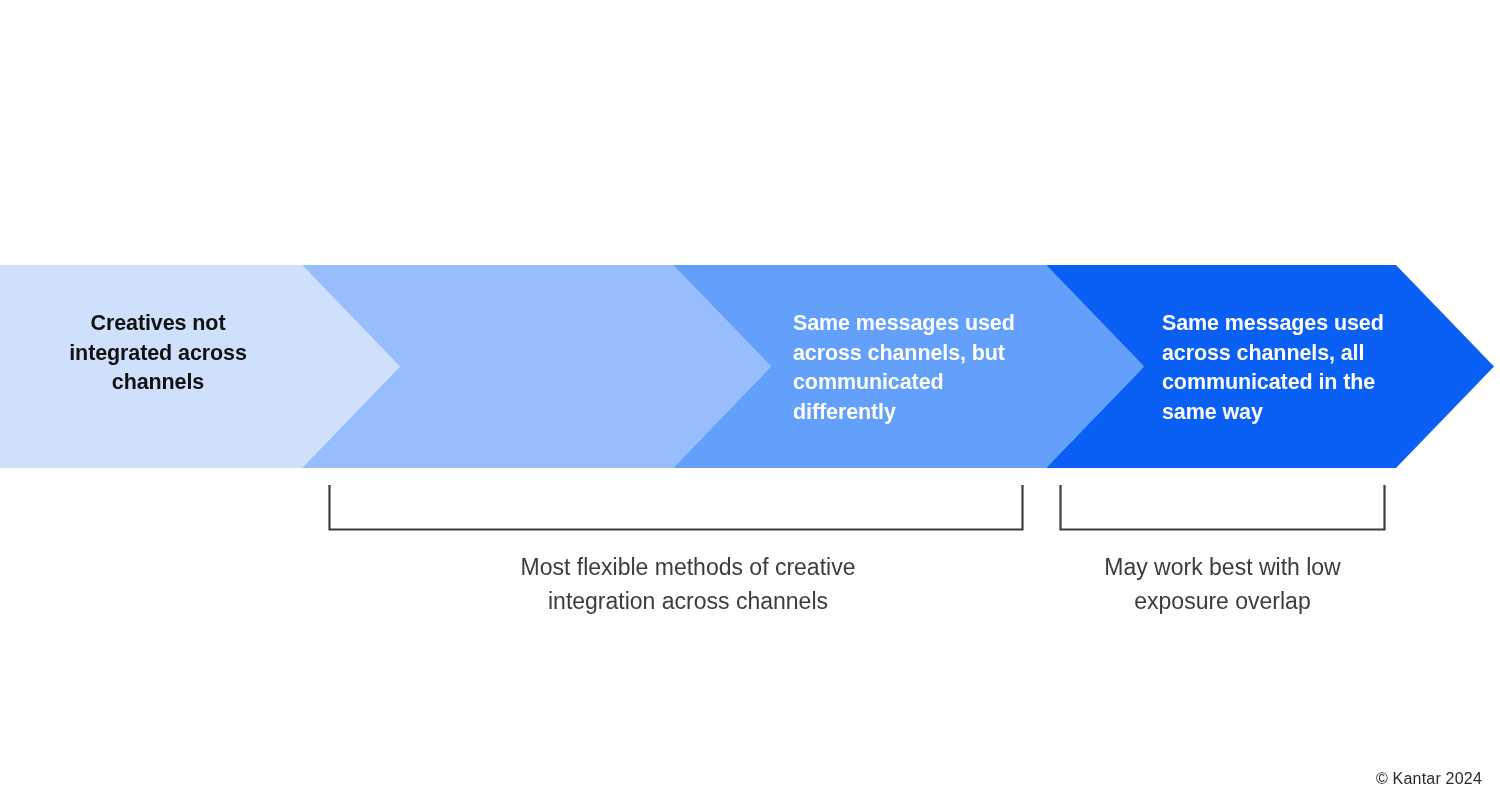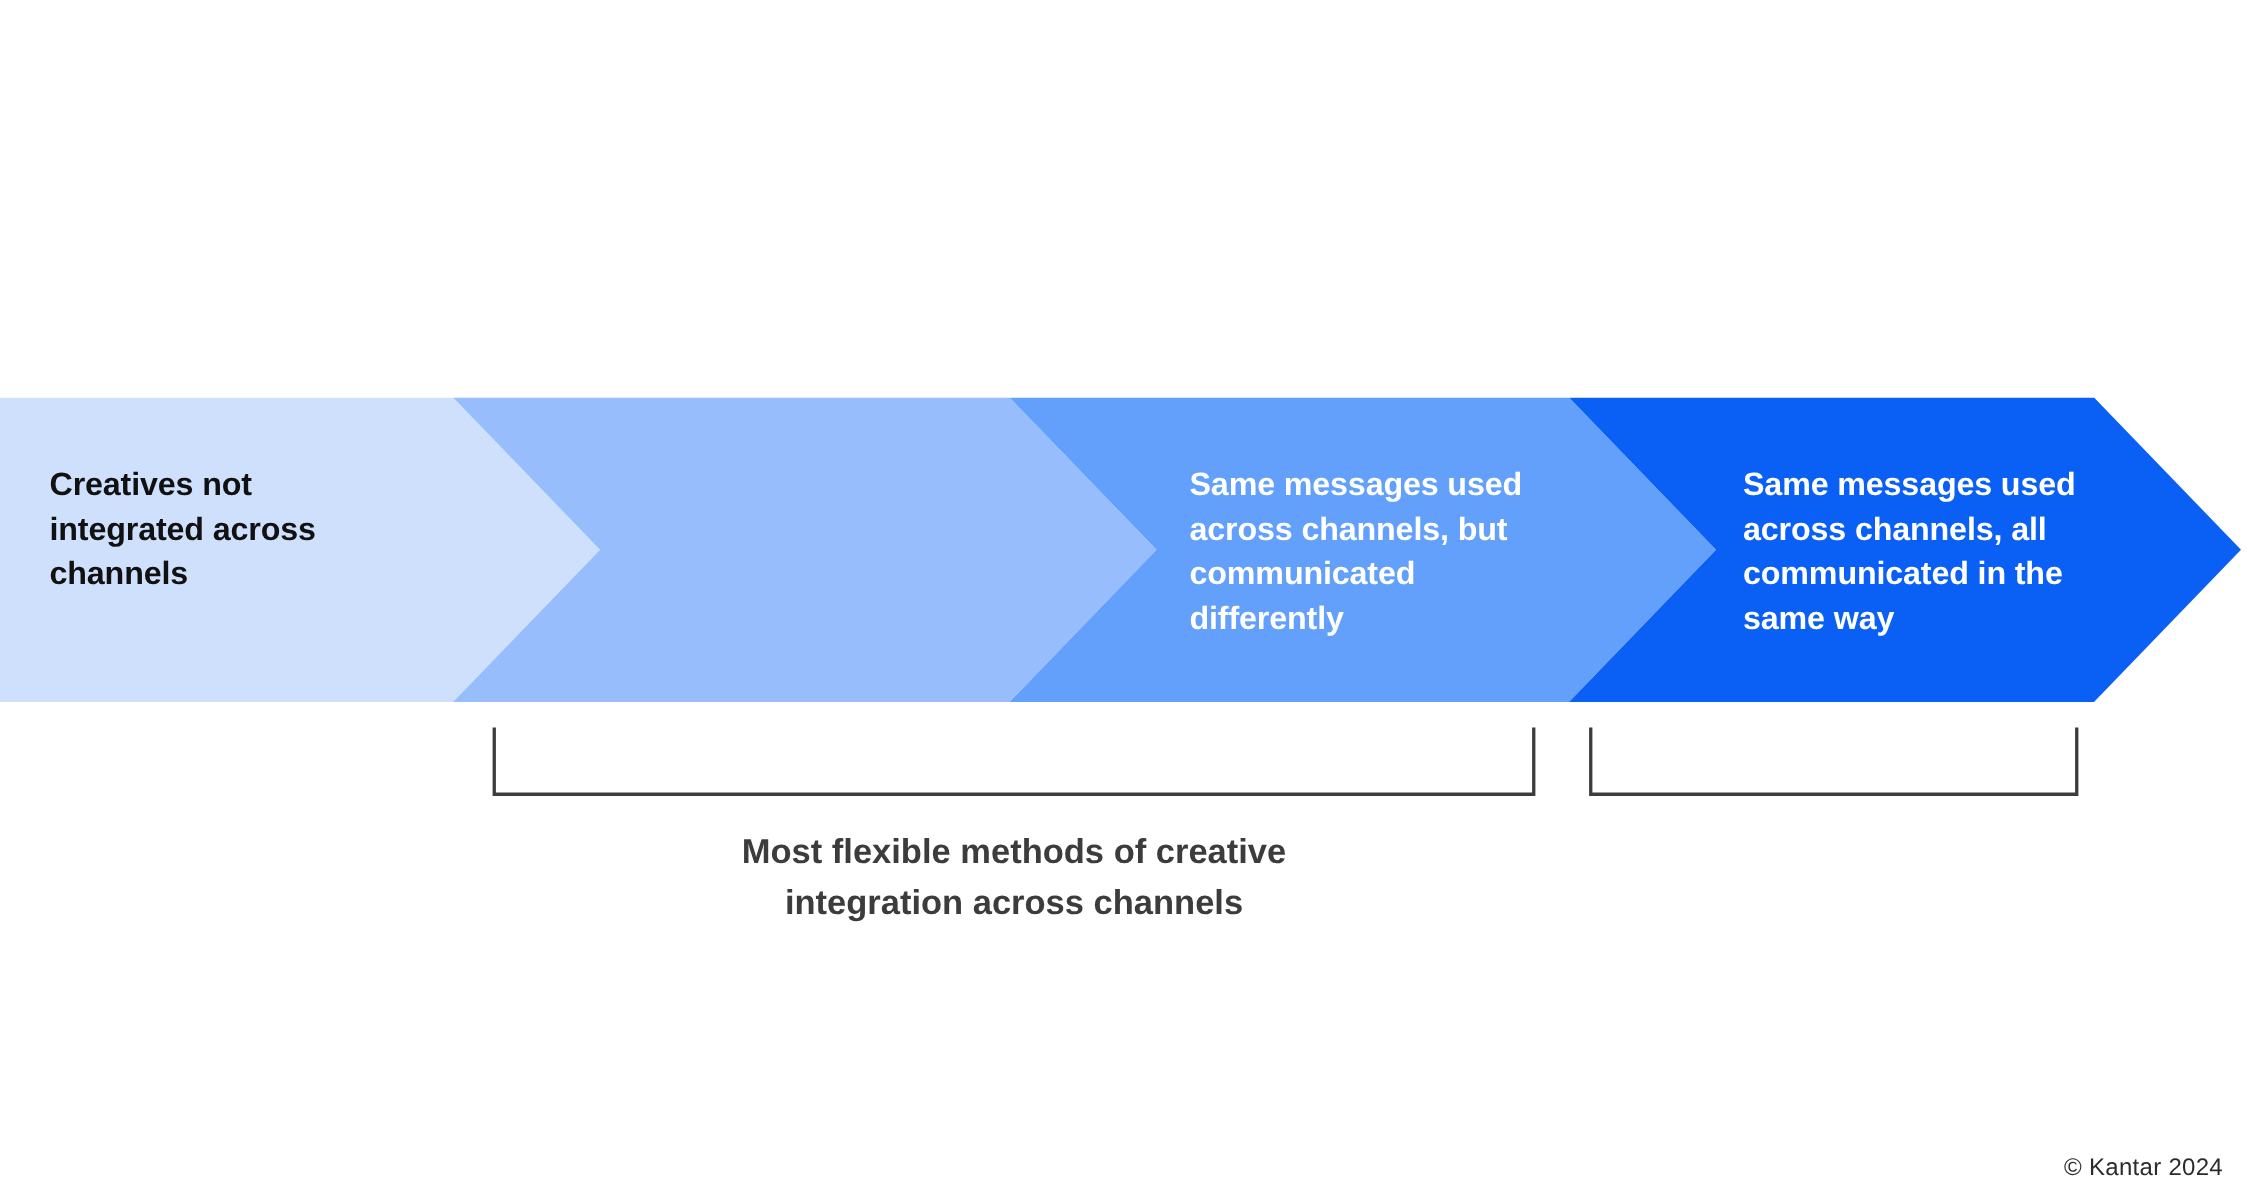--- a/index.html
+++ b/index.html
@@ -39,21 +39,21 @@
   .chev-label {
     position: absolute;
     font-family: "Liberation Sans", sans-serif;
     font-weight: bold;
     font-size: 21.5px;
     line-height: 29.5px;
     letter-spacing: -0.1px;
     white-space: pre-line;
     pointer-events: none;
   }
-  .chev-label.dark { color: #111111; }
+  .chev-label.dark { color: #111111; text-align: center; }
   .chev-label.light { color: #ffffff; }
 
   #chev-label-0 { left: 33px;   top: 44px; width: 250px; }
   #chev-label-1 { left: 427px;  top: 44px; width: 250px; }
   #chev-label-2 { left: 793px;  top: 44px; width: 255px; }
   #chev-label-3 { left: 1162px; top: 44px; width: 265px; }
 
   
   #brackets-svg {
     position: absolute;
@@ -66,21 +66,21 @@
   .caption {
     position: absolute;
     text-align: center;
     font-family: "Liberation Sans", sans-serif;
     font-weight: normal;
     font-size: 23px;
     line-height: 34px;
     color: #3c3c3c;
     white-space: pre-line;
   }
-  #caption-0 { left: 329px;  top: 550px; width: 694px; font-weight: bold; }
+  #caption-0 { left: 341px;  top: 550px; width: 694px; }
   #caption-1 { left: 1060px; top: 550px; width: 325px; }
 
   
   #copyright {
     position: absolute;
     right: 18px;
     bottom: 12px;
     font-family: "Liberation Sans", sans-serif;
     font-size: 16px;
     color: #2b2b2b;
@@ -121,16 +121,18 @@
 
   <svg id="brackets-svg" width="1500" height="70" viewBox="0 0 1500 70">
 
     <path d="M 329.5 15 L 329.5 59.5 L 1022.5 59.5 L 1022.5 15" fill="none" stroke="#3c3c3c" stroke-width="2.2"></path>
 
     <path d="M 1060.5 15 L 1060.5 59.5 L 1384.5 59.5 L 1384.5 15" fill="none" stroke="#3c3c3c" stroke-width="2.2"></path>
   </svg>
 
   <div class="caption" id="caption-0">Most flexible methods of creative
 integration across channels</div>
+  <div class="caption" id="caption-1">May work best with low
+exposure overlap</div>
 
   <div id="copyright">© Kantar 2024</div>
 
 </div>
 
 </body></html>

